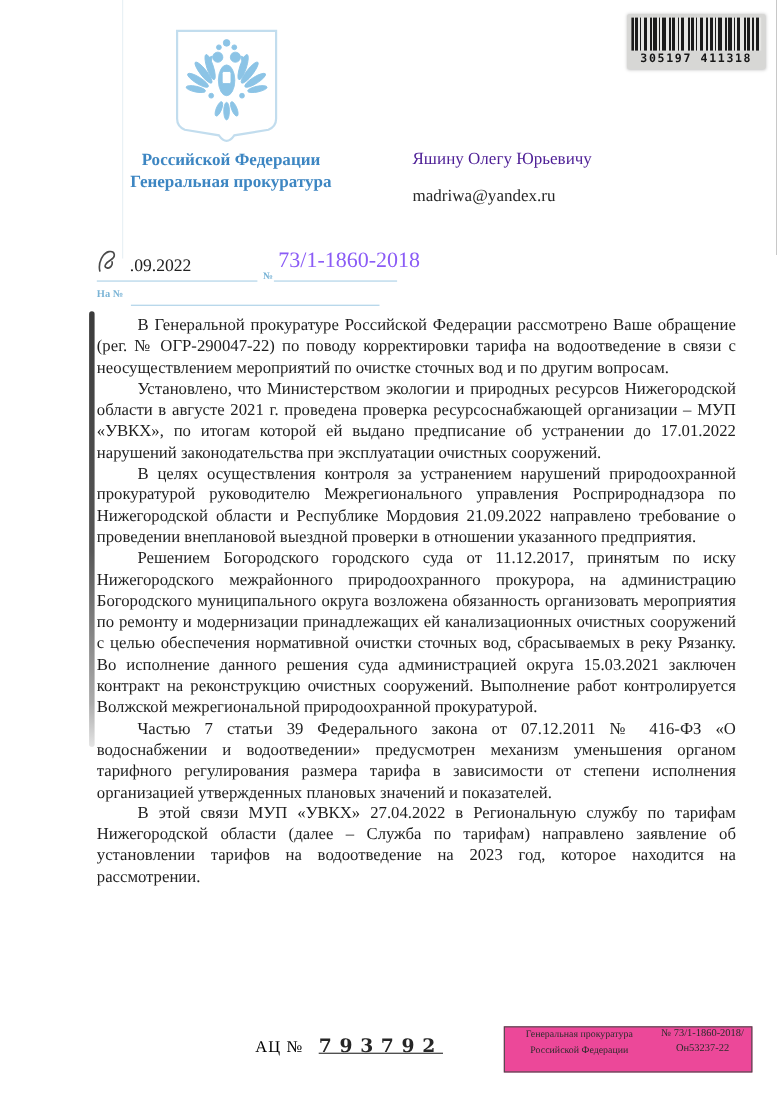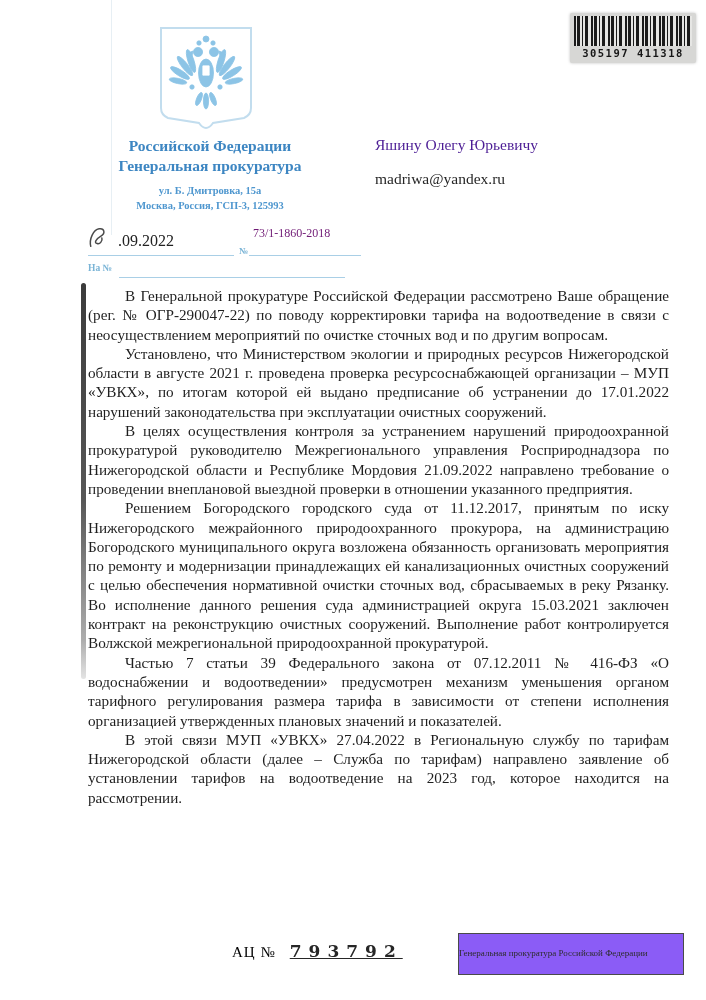--- a/index.html
+++ b/index.html
@@ -23,39 +23,39 @@
   .emblem{position:absolute;left:150px;top:24px;}
   .org-title{position:absolute;left:86px;top:136px;width:248px;text-align:center;
     font-size:15.5px;font-weight:bold;color:#3d86c2;line-height:1.32;}
   .org-address{position:absolute;left:86px;top:183px;width:248px;text-align:center;
     font-size:10.5px;font-weight:bold;color:#4f97cf;line-height:1.45;}
   .date-line{position:absolute;left:88px;top:226px;font-size:16px;color:#222;white-space:nowrap;}
   .date-line .squiggle{vertical-align:-4px;margin-right:2px;}
   .rule{position:absolute;height:1px;background:#a9cfe6;}
   .rule-date{left:88px;top:255px;width:146px;}
   .num-label{position:absolute;left:239px;top:246px;font-size:9px;font-weight:bold;color:#7ab4d6;}
-  .num-value{position:absolute;left:253px;top:226px;font-size:12px;color:#701a75;white-space:nowrap;}
+  .num-value{position:absolute;left:253px;top:226px;font-size:20px;color:#8b5cf6;white-space:nowrap;}
   .rule-num{left:249px;top:255px;width:112px;}
   .ref-label{position:absolute;left:88px;top:263px;font-size:9.5px;font-weight:bold;color:#7ab4d6;}
   .rule-ref{left:119px;top:277px;width:226px;}
   
   .recipient-name{position:absolute;left:375px;top:136px;font-size:15.5px;color:#4c1d95;}
   .recipient-email{position:absolute;left:375px;top:170px;font-size:15.5px;color:#262626;}
   
   .body-text{position:absolute;left:88px;top:286px;width:581px;
     font-size:15.2px;line-height:19.3px;text-align:justify;color:#1e1e1e;}
   .body-text p{margin:0;text-indent:37px;}
   
   .ac-line{position:absolute;left:232px;top:941px;white-space:nowrap;}
   .ac-label{font-size:15px;color:#000000;letter-spacing:1px;}
   .ac-number{font-family:"DejaVu Serif", serif;font-size:17px;font-weight:bold;color:#262626;
     letter-spacing:7px;margin-left:10px;text-decoration:underline;}
   .stamp-box{position:absolute;left:458px;top:933px;width:226px;height:42px;
-    border:1px solid #4a4a4a;box-sizing:border-box;display:flex;flex-direction:column;
-    justify-content:center;background:#8b5cf6;}
+    border:1px solid #4a4a4a;box-sizing:border-box;display:flex;
+    justify-content:center;text-align:center;background:#ec4899;}
   .stamp-line1{font-size:9px;color:#2c2c2c;line-height:1.5;}
   .stamp-line2{font-size:9.5px;color:#2c2c2c;line-height:1.4;}
 </style>
 </head>
 <body>
 
 <div class="page">
 
   <div class="fold-line"></div>
   <div class="edge-strip"></div>
@@ -92,24 +92,20 @@
         <circle cx="70" cy="63" r="2.2"></circle>
         <rect x="52" y="41" width="8" height="11" rx="1.5" fill="#ffffff"></rect>
       </g>
     </svg>
   </div>
 
   <div class="org-title">
     <div>Российской Федерации</div>
     <div>Генеральная прокуратура</div>
   </div>
-  <div class="org-address">
-    <div>ул. Б. Дмитровка, 15а</div>
-    <div>Москва, Россия, ГСП-3, 125993</div>
-  </div>
 
   <div class="date-line">
     <span class="squiggle">
       <svg width="24" height="24" viewBox="0 0 26 26">
         <path d="M3 22 C1 14 6 4 12 3 C18 2 19 8 14 11 C9 14 6 18 10 19 C13 20 16 16 15 13" fill="none" stroke="#4a4a4a" stroke-width="1.6" stroke-linecap="round"></path>
       </svg>
     </span><span>.09.2022</span>
   </div>
   <div class="rule rule-date"></div>
   <span class="num-label">№</span>
@@ -129,15 +125,16 @@
     <p>Частью 7 статьи 39 Федерального закона от 07.12.2011 № 416-ФЗ «О водоснабжении и водоотведении» предусмотрен механизм уменьшения органом тарифного регулирования размера тарифа в зависимости от степени исполнения организацией утвержденных плановых значений и показателей.</p>
     <p>В этой связи МУП «УВКХ» 27.04.2022 в Региональную службу по тарифам Нижегородской области (далее – Служба по тарифам) направлено заявление об установлении тарифов на водоотведение на 2023 год, которое находится на рассмотрении.</p>
   </div>
 
   <div class="ac-line">
     <span class="ac-label">АЦ №</span>
     <span class="ac-number">793792</span>
   </div>
   <div class="stamp-box">
     <div class="stamp-line1">Генеральная прокуратура Российской Федерации</div>
+    <div class="stamp-line2">№ 73/1-1860-2018/Он53237-22</div>
   </div>
 
 </div>
 
 </body></html>

